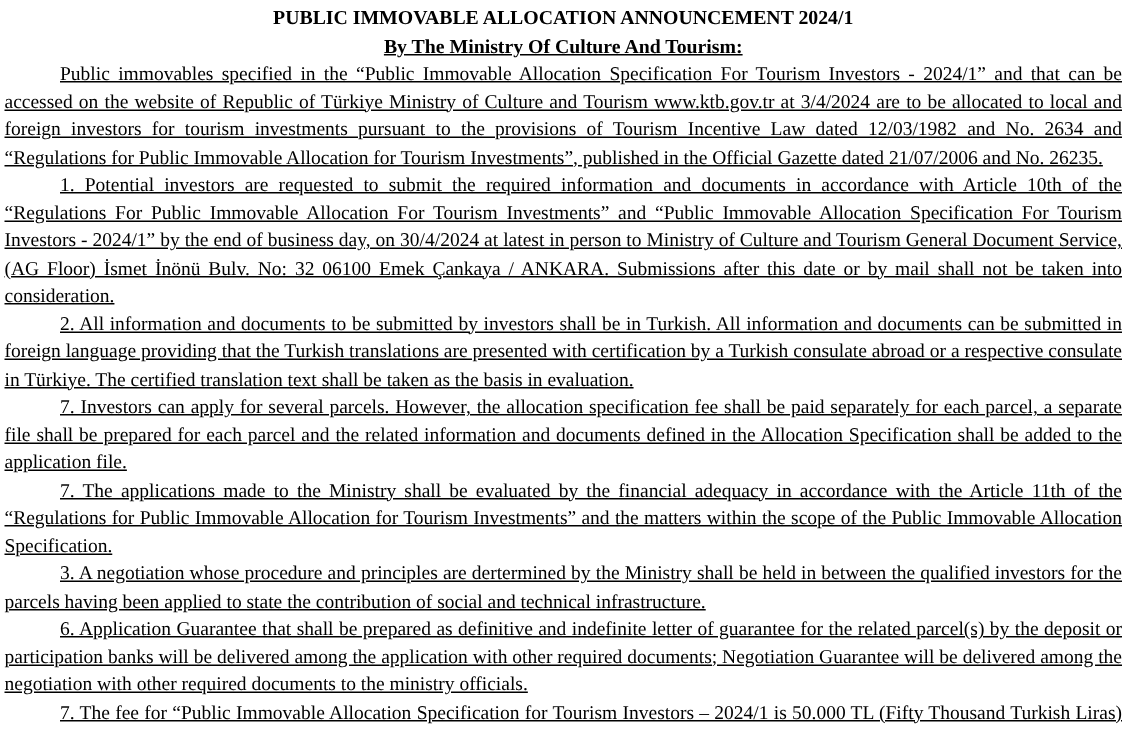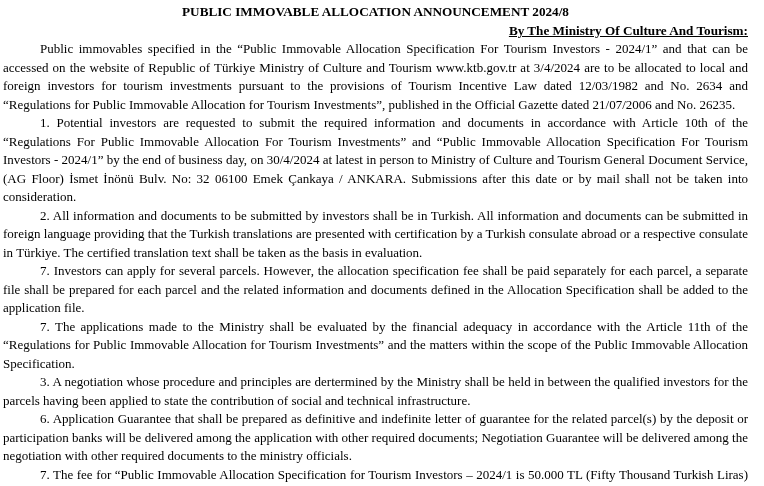--- a/index.html
+++ b/index.html
@@ -24,35 +24,36 @@
     font-size: 13.2px;
     font-weight: bold;
     text-align: center;
     line-height: 18.5px;
   }
   .doc-heading {
     margin: 0;
     font-size: 13.2px;
     font-weight: bold;
     text-decoration: underline;
-    text-align: right;
+    text-align: center;
     line-height: 18.5px;
   }
   .doc-para {
     margin: 0;
     text-align: justify;
     text-indent: 37px;
     line-height: 18.5px;
+    text-decoration: underline;
   }
 </style>
 </head>
 <body>
 
 <div class="page">
-  <h1 class="doc-title">PUBLIC IMMOVABLE ALLOCATION ANNOUNCEMENT 2024/8</h1>
+  <h1 class="doc-title">PUBLIC IMMOVABLE ALLOCATION ANNOUNCEMENT 2024/1</h1>
   <h2 class="doc-heading">By The Ministry Of Culture And Tourism:</h2>
   <p class="doc-para">Public immovables specified in the “Public Immovable Allocation Specification For Tourism Investors - 2024/1” and that can be accessed on the website of Republic of Türkiye Ministry of Culture and Tourism www.ktb.gov.tr at 3/4/2024 are to be allocated to local and foreign investors for tourism investments pursuant to the provisions of Tourism Incentive Law dated 12/03/1982 and No. 2634 and “Regulations for Public Immovable Allocation for Tourism Investments”, published in the Official Gazette dated 21/07/2006 and No. 26235.</p>
   <p class="doc-para">1. Potential investors are requested to submit the required information and documents in accordance with Article 10th of the “Regulations For Public Immovable Allocation For Tourism Investments” and “Public Immovable Allocation Specification For Tourism Investors - 2024/1” by the end of business day, on 30/4/2024 at latest in person to Ministry of Culture and Tourism General Document Service, (AG Floor) İsmet İnönü Bulv. No: 32 06100 Emek Çankaya / ANKARA. Submissions after this date or by mail shall not be taken into consideration.</p>
   <p class="doc-para">2. All information and documents to be submitted by investors shall be in Turkish. All information and documents can be submitted in foreign language providing that the Turkish translations are presented with certification by a Turkish consulate abroad or a respective consulate in Türkiye. The certified translation text shall be taken as the basis in evaluation.</p>
   <p class="doc-para">7. Investors can apply for several parcels. However, the allocation specification fee shall be paid separately for each parcel, a separate file shall be prepared for each parcel and the related information and documents defined in the Allocation Specification shall be added to the application file.</p>
   <p class="doc-para">7. The applications made to the Ministry shall be evaluated by the financial adequacy in accordance with the Article 11th of the “Regulations for Public Immovable Allocation for Tourism Investments” and the matters within the scope of the Public Immovable Allocation Specification.</p>
   <p class="doc-para">3. A negotiation whose procedure and principles are dertermined by the Ministry shall be held in between the qualified investors for the parcels having been applied to state the contribution of social and technical infrastructure.</p>
   <p class="doc-para">6. Application Guarantee that shall be prepared as definitive and indefinite letter of guarantee for the related parcel(s) by the deposit or participation banks will be delivered among the application with other required documents; Negotiation Guarantee will be delivered among the negotiation with other required documents to the ministry officials.</p>
   <p class="doc-para">7. The fee for “Public Immovable Allocation Specification for Tourism Investors – 2024/1 is 50.000 TL (Fifty Thousand Turkish Liras) and will be paid to TR4100 0100 1745 0348 3170 5528 IBAN (The Institution Revenue of DÖSİM Merkez Müdürlüğü Code: 70.00.01) at T.C Ziraat Bankası Ankara Kamu Kurumsal Şubesi, and the note “fee for the 2024/1 Allocation Specification” and “Name/Title, address and telephone number of the Investor” shall be written in the explanation section.</p>
 </div>

